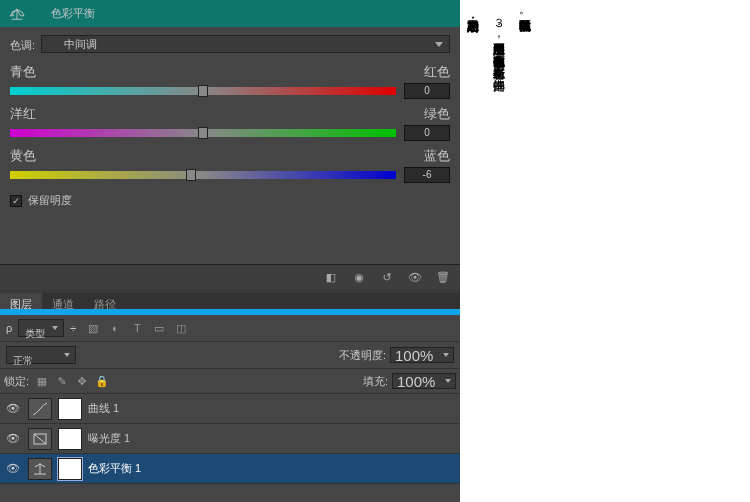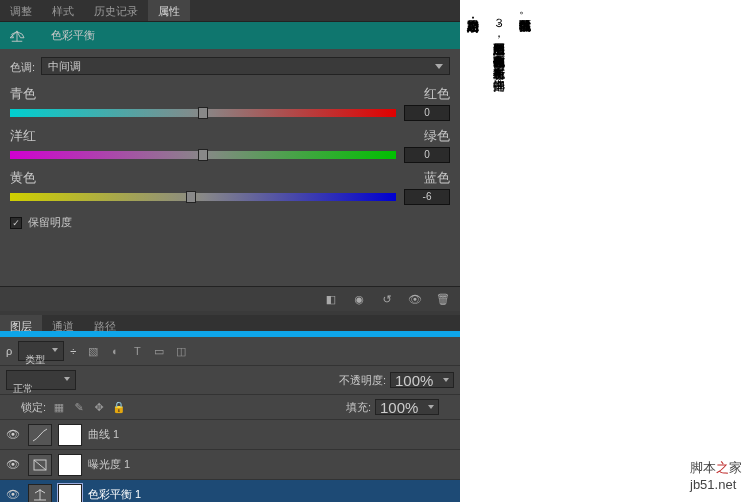--- a/index.html
+++ b/index.html
@@ -6,76 +6,70 @@
   body { background: #fff; width: 750px; height: 502px; display: flex; overflow: hidden; }
   .ps-panel { width: 460px; height: 502px; background: #3a3a3a; color: #c8c8c8; font-size: 11px; display: flex; flex-direction: column; }
   .top-tabs { display: flex; background: #323232; height: 22px; border-bottom: 1px solid #222; }
   .top-tabs .tab { padding: 4px 10px; color: #999; cursor: pointer; }
   .top-tabs .tab.active { background: #454545; color: #ddd; }
   .prop-header { display: flex; align-items: center; gap: 25px; padding: 6px 8px; background: #0f766e; }
   .prop-header .icon { width: 18px; height: 14px; display: flex; justify-content: center; align-items: center; }
   .scales-svg { width: 18px; height: 14px; }
   .prop-body { background: #454545; padding: 8px 10px 6px; flex: 0 0 auto; }
   .tone-row { display: flex; align-items: flex-end; gap: 6px; margin-bottom: 10px; }
-  .tone-select { flex: 1; background: #3a3a3a; border: 1px solid #222; color: #ccc; height: 18px; font-size: 11px; display: flex; align-items: center; padding: 0 6px; position: relative; }
+  .tone-select { flex: 1; background: #3a3a3a; border: 1px solid #222; color: #ccc; height: 18px; font-size: 11px; display: flex; align-items: center; padding: 0 22px; position: relative; }
   .tone-select::after { content: ""; position: absolute; right: 6px; top: 6px; border-left: 4px solid transparent; border-right: 4px solid transparent; border-top: 5px solid #aaa; }
   .slider-block { margin-bottom: 6px; }
   .slider-labels { display: flex; justify-content: space-between; font-size: 13px; margin-bottom: 2px; }
   .slider-row { display: flex; align-items: center; gap: 8px; }
   .grad { flex: 1; height: 8px; position: relative; }
   .grad .knob { position: absolute; top: -2px; width: 10px; height: 12px; background: #888; border: 1px solid #222; transform: translateX(-50%); }
   .grad1 { background: linear-gradient(to right, #00d0d0, #888, #e00000); }
   .grad2 { background: linear-gradient(to right, #d000d0, #888, #00c000); }
   .grad3 { background: linear-gradient(to right, #d0d000, #888, #0000d0); }
   .val-box { width: 46px; height: 16px; background: #2b2b2b; border: 1px solid #111; color: #ccc; font-size: 10px; text-align: center; line-height: 14px; }
   .preserve-row { margin-top: 10px; display: flex; align-items: center; gap: 6px; }
   .checkbox { width: 12px; height: 12px; background: #2b2b2b; border: 1px solid #111; display: inline-flex; align-items: center; justify-content: center; color: #ccc; font-size: 9px; }
   .prop-spacer { flex: 0 0 50px; background: #454545; }
   .prop-footer { display: flex; justify-content: flex-end; gap: 10px; padding: 4px 8px; background: #3e3e3e; border-top: 1px solid #222; }
   .ficon { width: 18px; height: 16px; display: flex; align-items: center; justify-content: center; color: #aaa; }
   .mid-tabs { display: flex; background: #323232; height: 22px; border-bottom: 6px solid #0ea5e9; margin-top: 4px; }
   .mid-tabs .tab { padding: 4px 10px; color: #999; cursor: pointer; }
   .mid-tabs .tab.active { background: #454545; color: #ddd; }
   .layers-body { background: #454545; flex: 1; display: flex; flex-direction: column; }
   .filter-row { display: flex; align-items: center; gap: 6px; padding: 4px 6px; border-bottom: 1px solid #333; }
-  .small-select { background: #3a3a3a; border: 1px solid #222; color: #ccc; height: 18px; font-size: 10px; padding: 18px 18px 0 6px; position: relative; display: flex; align-items: center; }
+  .small-select { background: #3a3a3a; border: 1px solid #222; color: #ccc; height: 18px; font-size: 10px; padding: 12px 18px 0 6px; position: relative; display: flex; align-items: center; }
   .small-select::after { content: ""; position: absolute; right: 5px; top: 6px; border-left: 3px solid transparent; border-right: 3px solid transparent; border-top: 4px solid #aaa; }
   .filter-icons { display: flex; gap: 8px; margin-left: 4px; color: #999; }
   .filter-icons span { width: 14px; text-align: center; }
   .blend-row { display: flex; align-items: center; gap: 6px; padding: 4px 6px; border-bottom: 1px solid #333; }
   .opacity-box { display: flex; align-items: center; gap: 4px; margin-left: auto; }
   .pct-select { background: #3a3a3a; border: 1px solid #222; color: #ccc; height: 16px; width: 64px; font-size: 15px; padding: 0 14px 0 4px; position: relative; display: flex; align-items: center; }
   .pct-select::after { content: ""; position: absolute; right: 4px; top: 5px; border-left: 3px solid transparent; border-right: 3px solid transparent; border-top: 4px solid #aaa; }
-  .lock-row { display: flex; align-items: center; gap: 6px; padding: 4px 21px; border-bottom: 1px solid #333; }
+  .lock-row { display: flex; align-items: center; gap: 6px; padding: 4px 4px; border-bottom: 1px solid #333; }
   .lock-icons { display: flex; gap: 6px; color: #999; }
   .lock-icons span { width: 14px; text-align: center; }
   .layers-list { flex: 1; }
   .layer-row { display: flex; align-items: center; height: 30px; border-bottom: 1px solid #333; padding: 0 4px; gap: 6px; }
   .layer-row.selected { background: #1d4a75; color: #fff; }
   .eye { width: 18px; text-align: center; color: #ccc; }
   .adj-thumb { width: 24px; height: 22px; background: #555; border: 1px solid #222; display: flex; align-items: center; justify-content: center; }
   .mask-thumb { width: 24px; height: 22px; background: #fff; border: 1px solid #222; }
   .selected .mask-thumb { outline: 1px solid #9ad; }
   .right-text { flex: 1; display: flex; padding: 10px 4px; gap: 8px; position: relative; }
   .vcol { writing-mode: vertical-rl; text-orientation: upright; font-size: 12px; line-height: 18px; color: #000; }
   .vcol.title { font-weight: bold; }
   .watermark { position: absolute; bottom: 10px; right: 8px; font-size: 13px; color: #444; }
   .watermark .red { color: #c03030; }
 </style>
 </head>
 <body>
 
 <div class="ps-panel">
 
-  <div class="top-tabs">
-    <div class="tab">调整</div>
-    <div class="tab">样式</div>
-    <div class="tab">历史记录</div>
-    <div class="tab active">属性</div>
-  </div>
 
   <div class="prop-header">
     <span class="icon">
       <svg class="scales-svg" viewBox="0 0 20 16">
           <path d="M10 2 L10 14 M4 14 L16 14 M10 3 L4 6 L6 10 L2 10 Z M10 3 L16 6 L18 10 L14 10 Z" stroke="#ccc" stroke-width="1" fill="none"></path>
         </svg>
     </span>
     <span>色彩平衡</span>
   </div>
 
@@ -215,17 +209,13 @@
         <span>色彩平衡 1</span>
       </div>
     </div>
   </div>
 </div>
 
 <div class="right-text">
   <div class="vcol title">后期思路：</div>
   <div class="vcol">３．添加两层品色图层过后，画面整体色彩会有点偏欠暖色。所有在色彩平衡里，选择中间</div>
   <div class="vcol">然后往黄色偏移就可以啦。</div>
-  <div class="watermark">
-    <span>脚本</span><span class="red">之</span><span>家</span><br>
-    <span>jb51.net</span>
-  </div>
 </div>
 
 </body></html>

